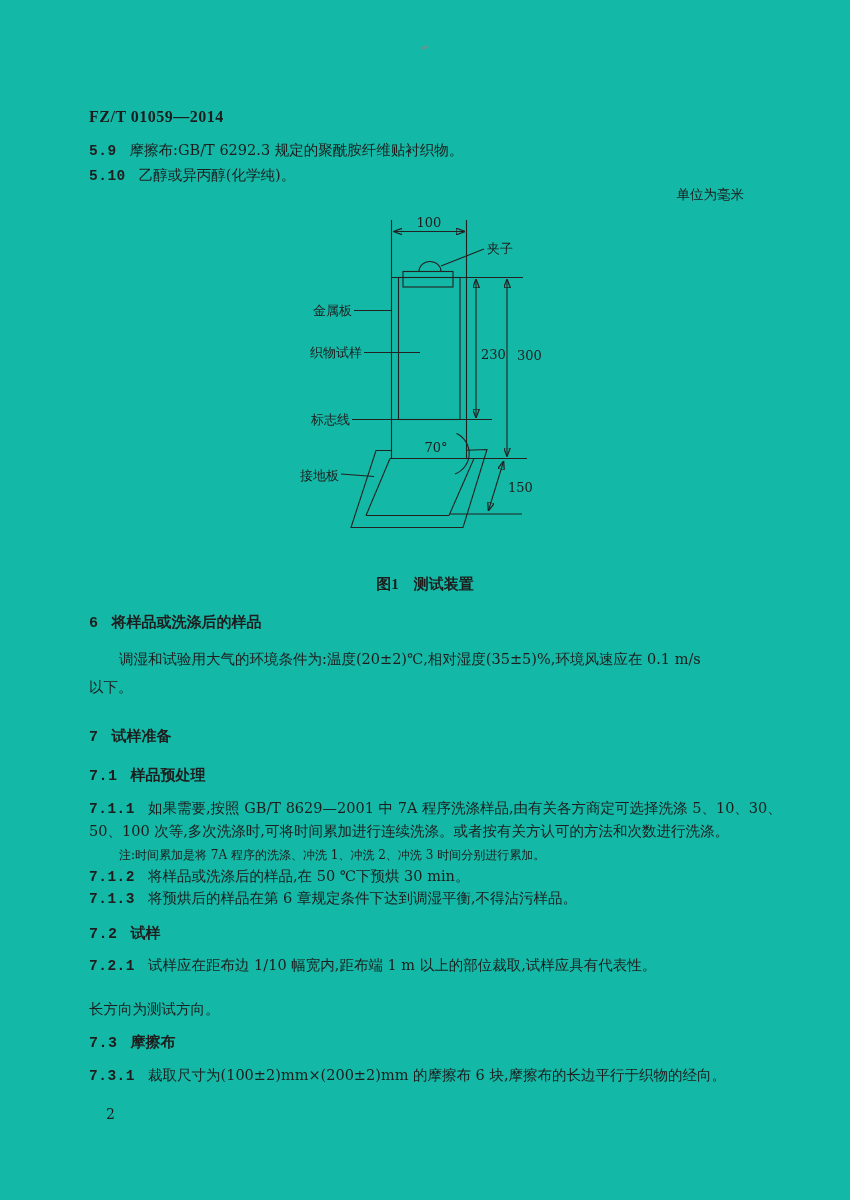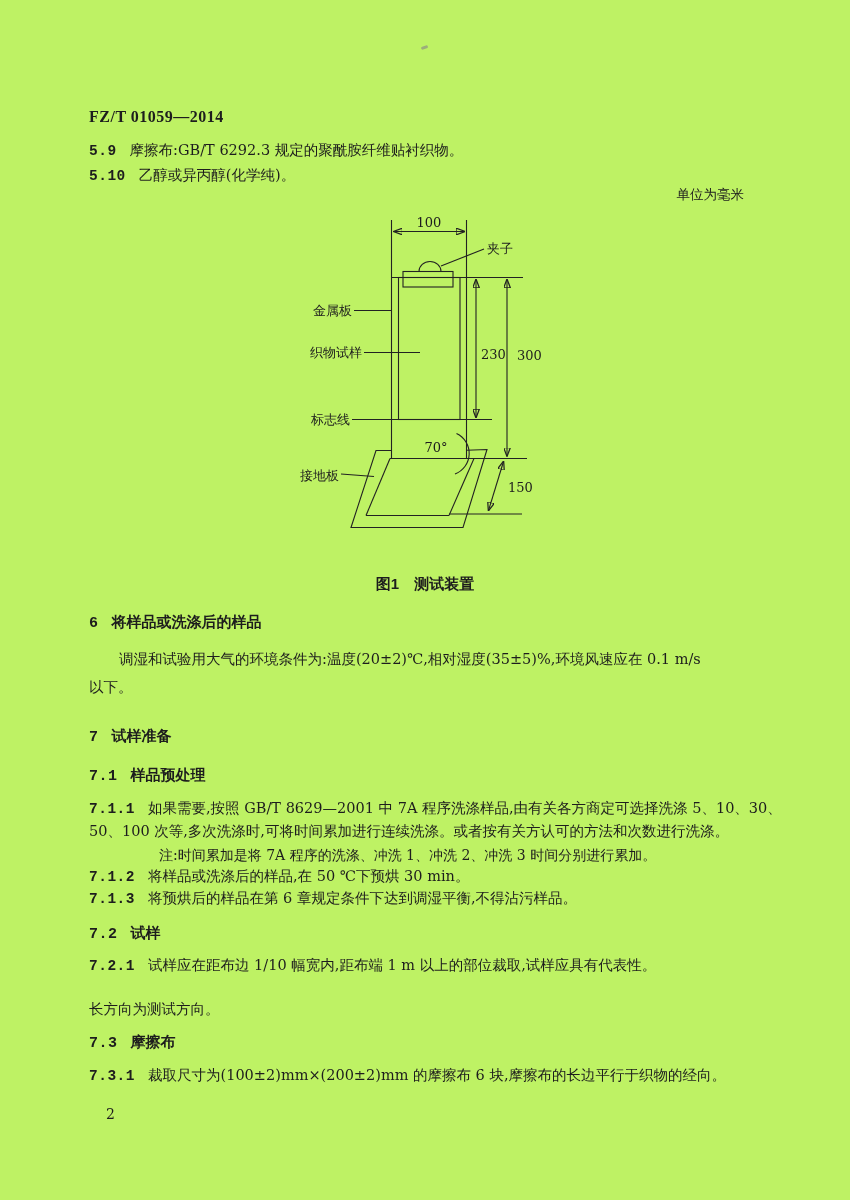--- a/index.html
+++ b/index.html
@@ -1,28 +1,28 @@
 <!DOCTYPE html>
 <html><head>
 <meta charset="utf-8">
 <style>
   html,body{margin:0;padding:0;background:#e8e8e8;}
-  .page{position:relative;width:850px;height:1200px;background:#bef264;overflow:hidden;
+  .page{position:relative;width:850px;height:1200px;background:#14b8a6;overflow:hidden;
         color:#1d1d1d;}
   .line{position:absolute;left:89px;white-space:nowrap;
         font-family:"DejaVu Serif",serif;font-size:14.5px;color:#1d1d1d;}
   .indent{left:119px;}
   .num{font-family:Liberation Mono, monospace;font-weight:700;margin-right:13px;letter-spacing:.5px;}
   .h{font-family:"Liberation Sans",sans-serif;font-weight:700;font-size:15px;}
-  .note{font-size:14px;margin-left:40px;}
+  .note{font-size:12px;}
   .hdr{position:absolute;left:89px;top:108px;white-space:nowrap;
        font-family:"Liberation Serif",serif;font-weight:700;font-size:16px;letter-spacing:.5px;}
   .unit{position:absolute;right:106px;top:186px;font-family:Liberation Sans, sans-serif;font-size:13.5px;}
   .caption{position:absolute;left:0;top:575px;width:850px;text-align:center;
-           font-family:Liberation Sans, sans-serif;font-weight:700;font-size:15px;}
+           font-family:Liberation Serif, serif;font-weight:700;font-size:15px;}
   .pageno{position:absolute;left:106px;top:1106px;font-family:"DejaVu Serif",serif;font-size:14px;}
   .speck{position:absolute;left:421px;top:46px;width:7px;height:3px;background:#888;
          opacity:.65;border-radius:2px;transform:rotate(-18deg);}
   svg.fig{position:absolute;left:280px;top:210px;}
   svg.fig line, svg.fig path, svg.fig rect, svg.fig polyline{stroke:#222;stroke-width:1.1;fill:none;}
   svg.fig text{font-family:"DejaVu Serif",serif;font-size:13px;fill:#1d1d1d;stroke:none;}
 </style>
 </head>
 <body>
 

